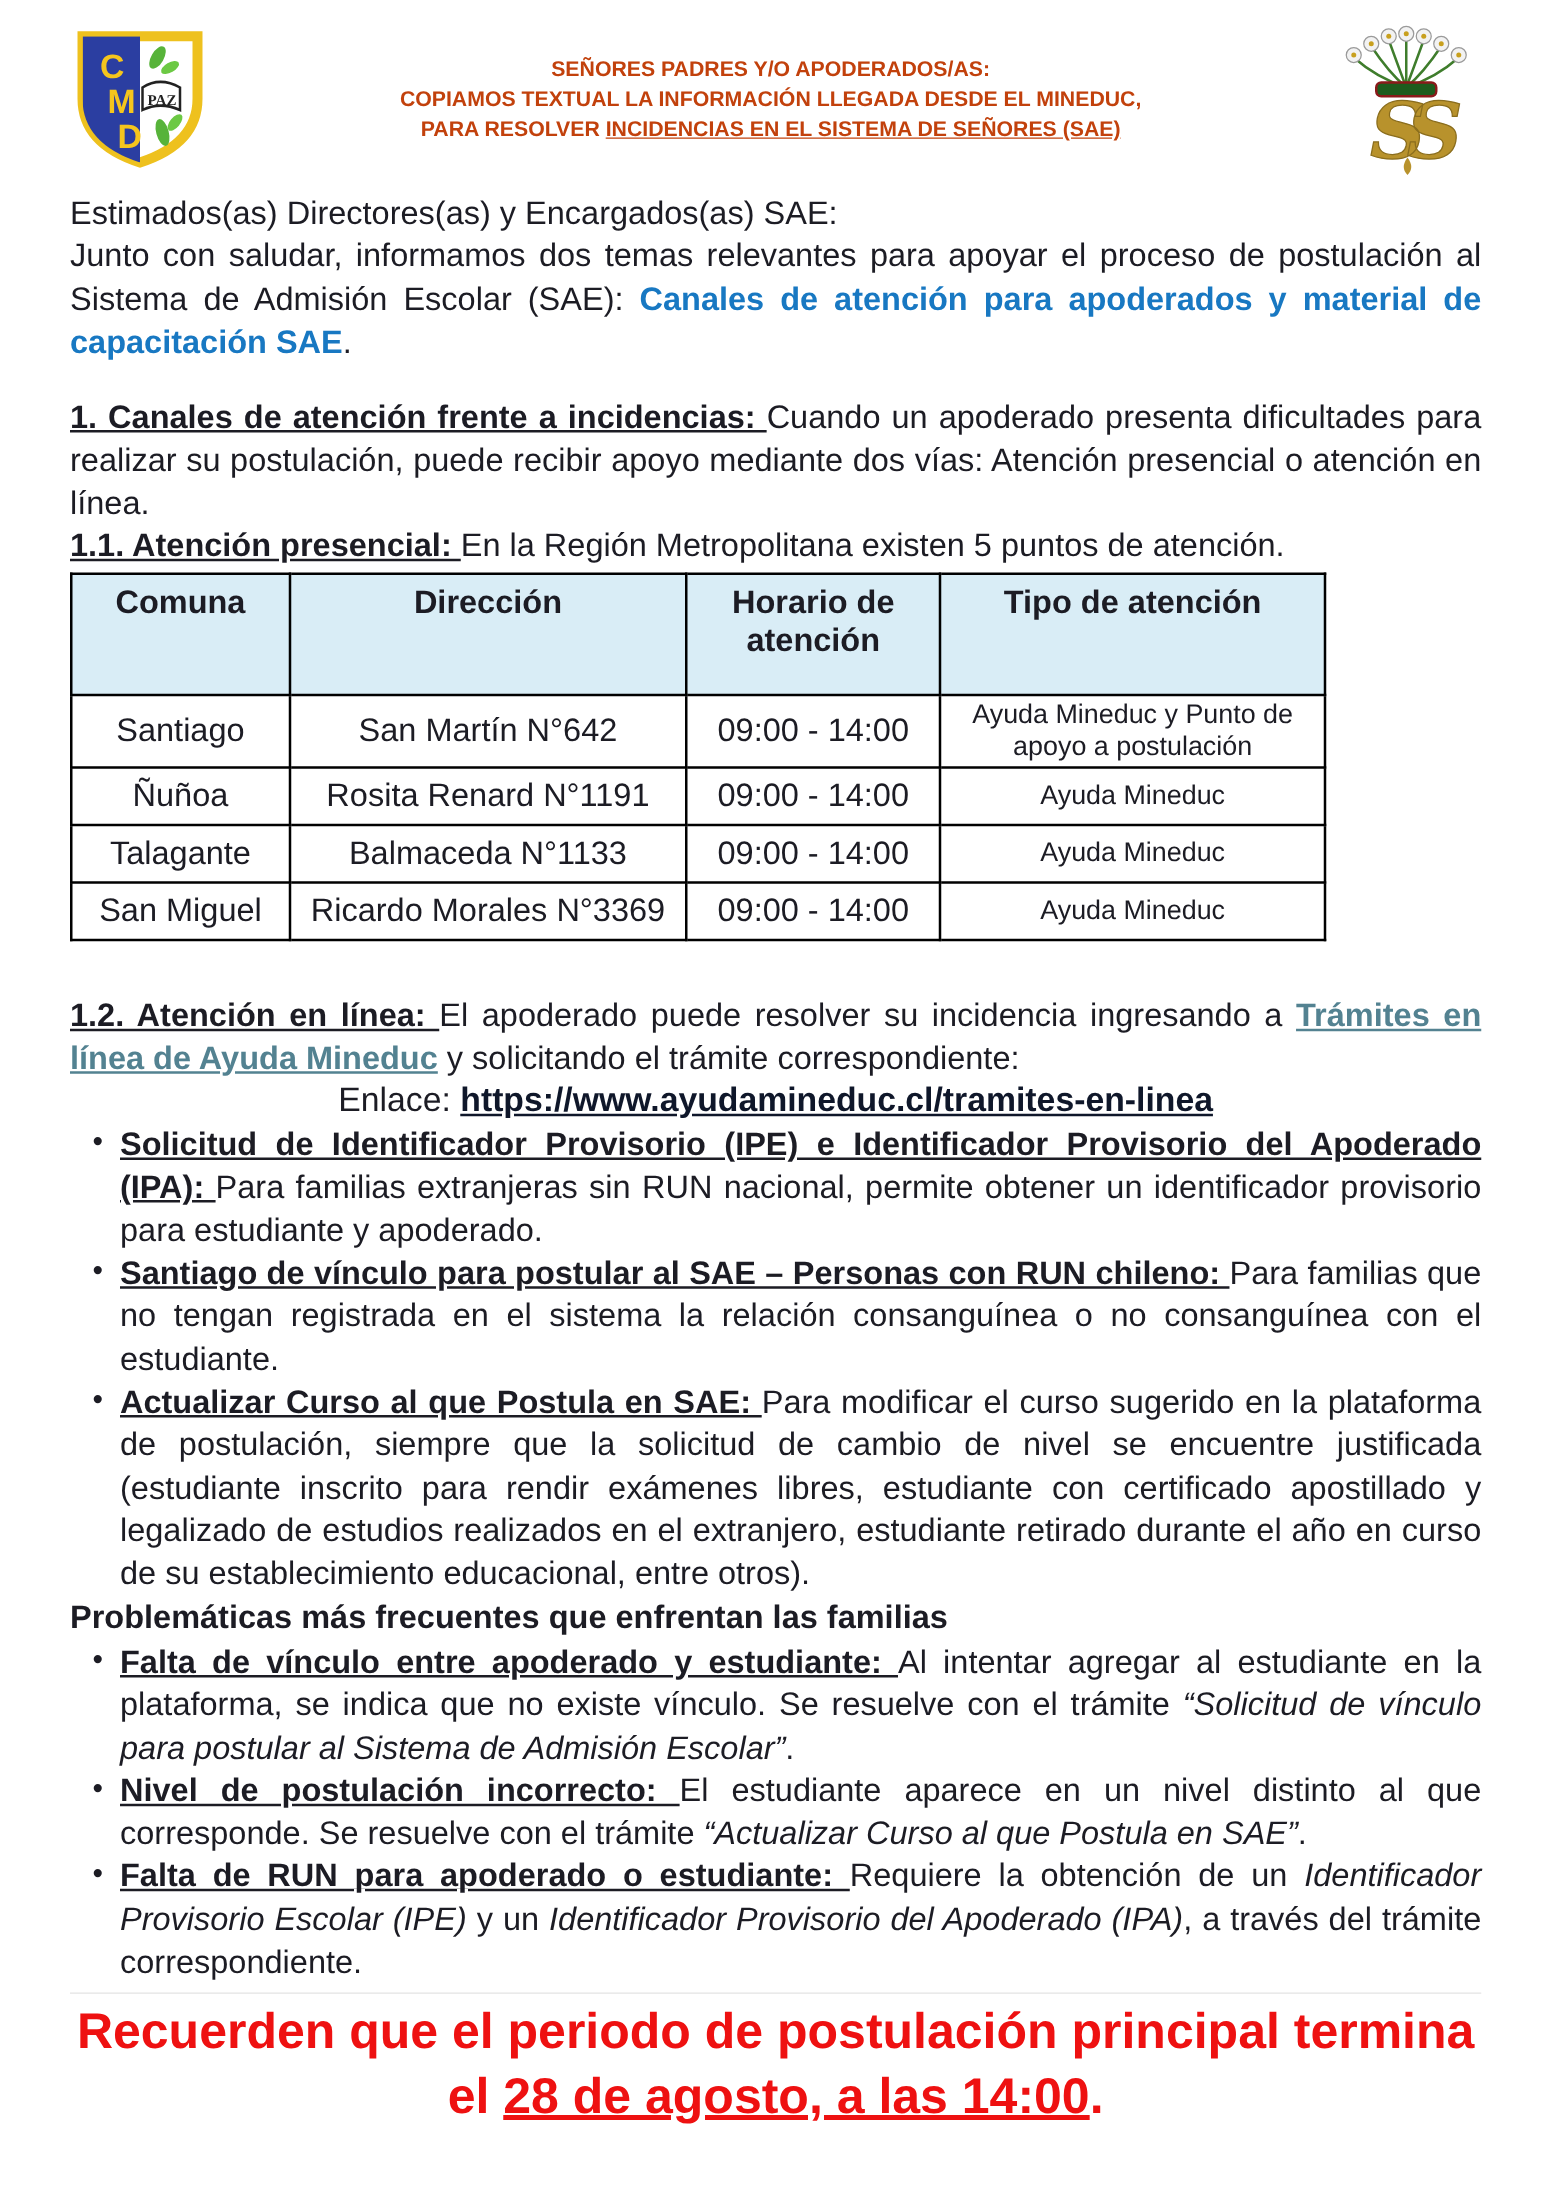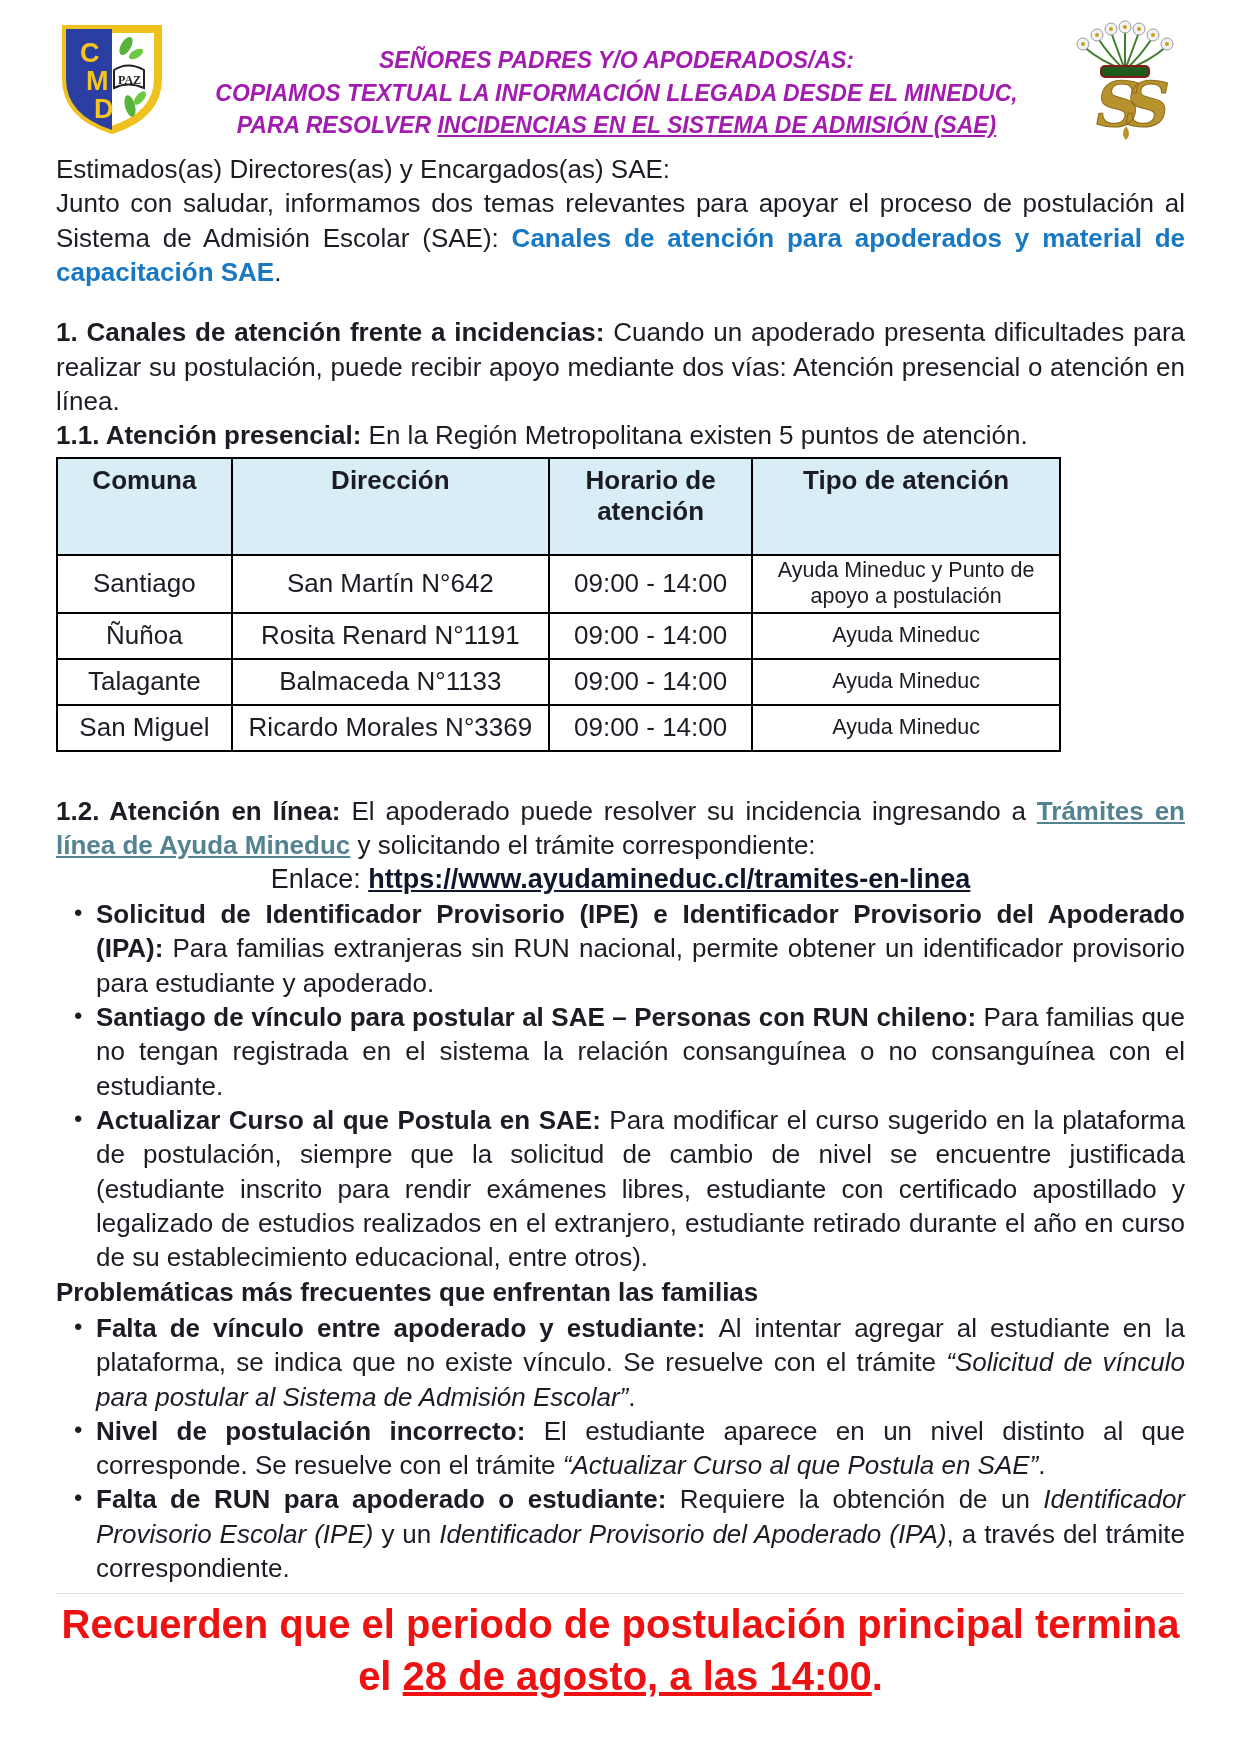--- a/index.html
+++ b/index.html
@@ -2,29 +2,29 @@
 <html lang="es"><head>
 <meta charset="utf-8">
 <style>
   html,body{margin:0;padding:0;background:#ffffff;}
   body{width:1241px;height:1755px;overflow:hidden;font-family:"Liberation Sans",sans-serif;color:#1c1c24;}
   .page{box-sizing:border-box;width:1241px;height:1755px;padding:14px 56px 0 56px;}
   
   .header{display:flex;align-items:flex-start;margin-bottom:6px;}
   .logo-left{width:118px;flex:0 0 118px;padding-top:6px;}
   .logo-right{width:126px;flex:0 0 126px;text-align:right;}
-  .header-title{flex:1;text-align:center;font-weight:bold;font-style:italic;font-size:23px;line-height:1.42;color:#a21caf;padding-top:30px;}
+  .header-title{flex:1;text-align:center;font-weight:bold;font-size:17px;line-height:1.42;color:#c2410c;padding-top:30px;}
   
   .para{margin:0;font-size:26px;line-height:1.32;text-align:justify;}
   .gap-top{margin-top:26px;}
   .sec12{margin-top:42px;}
   .enlace{margin:2px 0 2px 0;font-size:27px;text-align:center;}
   .bold-head{font-weight:bold;text-align:left;}
   
-  .s-b{font-weight:bold;}
+  .s-b{font-weight:bold;text-decoration:underline;}
   .s-i{font-style:italic;}
   .s-u{text-decoration:underline;}
   .s-blue{color:#1878c2;font-weight:bold;}
   .s-teal{color:#538291;font-weight:bold;text-decoration:underline;}
   .s-url{color:#0f172a;font-weight:bold;text-decoration:underline;cursor:pointer;}
   
   table.attn{border-collapse:collapse;width:1005px;margin:4px 0 0 0;font-size:26px;table-layout:fixed;}
   table.attn th,table.attn td{border:2px solid #000;text-align:center;padding:2px 6px;line-height:1.22;}
   table.attn th{background:#d9edf6;font-weight:bold;vertical-align:top;padding-top:6px;padding-bottom:26px;}
   table.attn th:nth-child(1){width:17%;}
@@ -66,21 +66,21 @@
           <ellipse cx="74" cy="86" rx="5" ry="11" fill="#57b33a" transform="rotate(-15 74 86)"></ellipse>
           <ellipse cx="84" cy="78" rx="4" ry="8" fill="#6cc944" transform="rotate(40 84 78)"></ellipse>
           <path d="M58,50 q14,-9 30,0 v18 q-16,-7 -30,0 z" fill="#ffffff" stroke="#222222" stroke-width="2"></path>
           <text x="62" y="64" font-size="12" font-weight="bold" fill="#222222" font-family="Liberation Serif, serif">PAZ</text>
         </g>
       </svg>
     </div>
     <div class="header-title">
       <div><span>SEÑORES PADRES Y/O APODERADOS/AS:</span></div>
       <div><span>COPIAMOS TEXTUAL LA INFORMACIÓN LLEGADA DESDE EL MINEDUC,</span></div>
-      <div><span>PARA RESOLVER </span><span class="s-u">INCIDENCIAS EN EL SISTEMA DE ADMISIÓN (SAE)</span></div>
+      <div><span>PARA RESOLVER </span><span class="s-u">INCIDENCIAS EN EL SISTEMA DE SEÑORES (SAE)</span></div>
     </div>
     <div class="logo-right">
       <svg width="118" height="128" viewBox="0 0 118 128">
         <g stroke="#3f7d2c" stroke-width="2" fill="none">
           <path d="M16,32 Q34,48 58,56"></path>
             <path d="M30,23 Q44,44 58,56"></path>
             <path d="M44,18 Q52,40 58,56"></path>
           <path d="M58,16 L58,56"></path>
             <path d="M72,18 Q64,40 58,56"></path>
             <path d="M86,23 Q72,44 58,56"></path>

